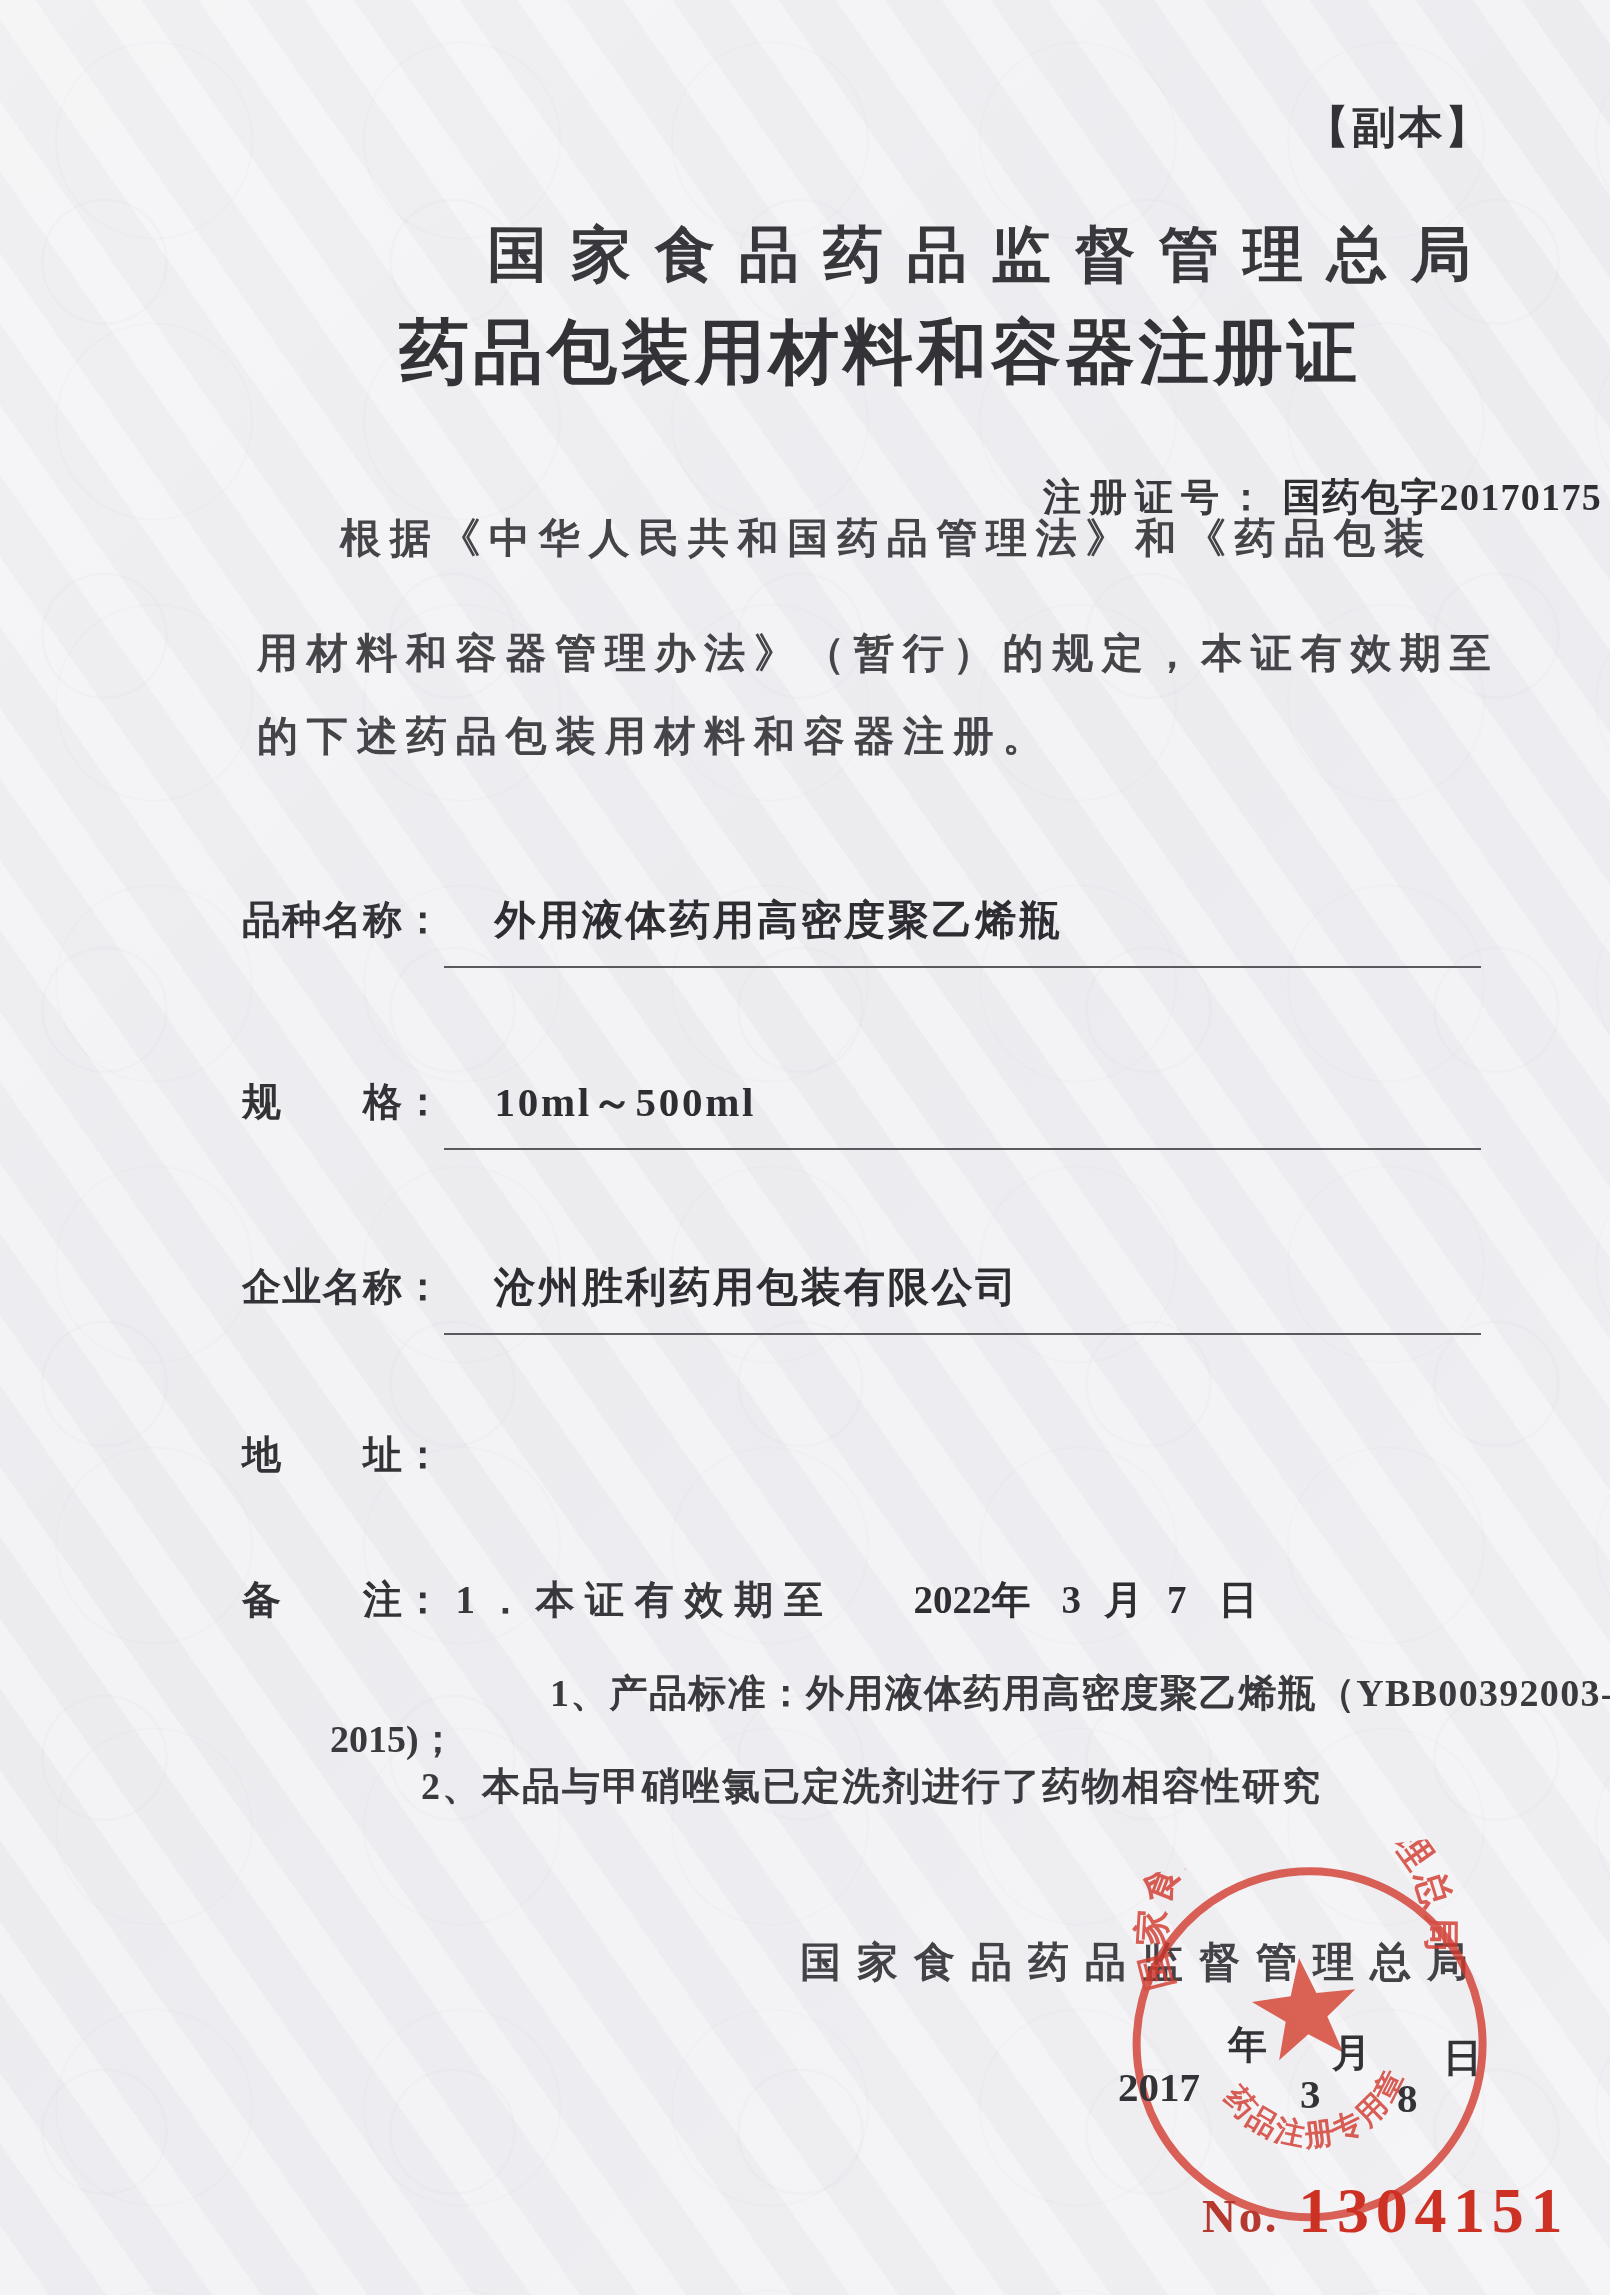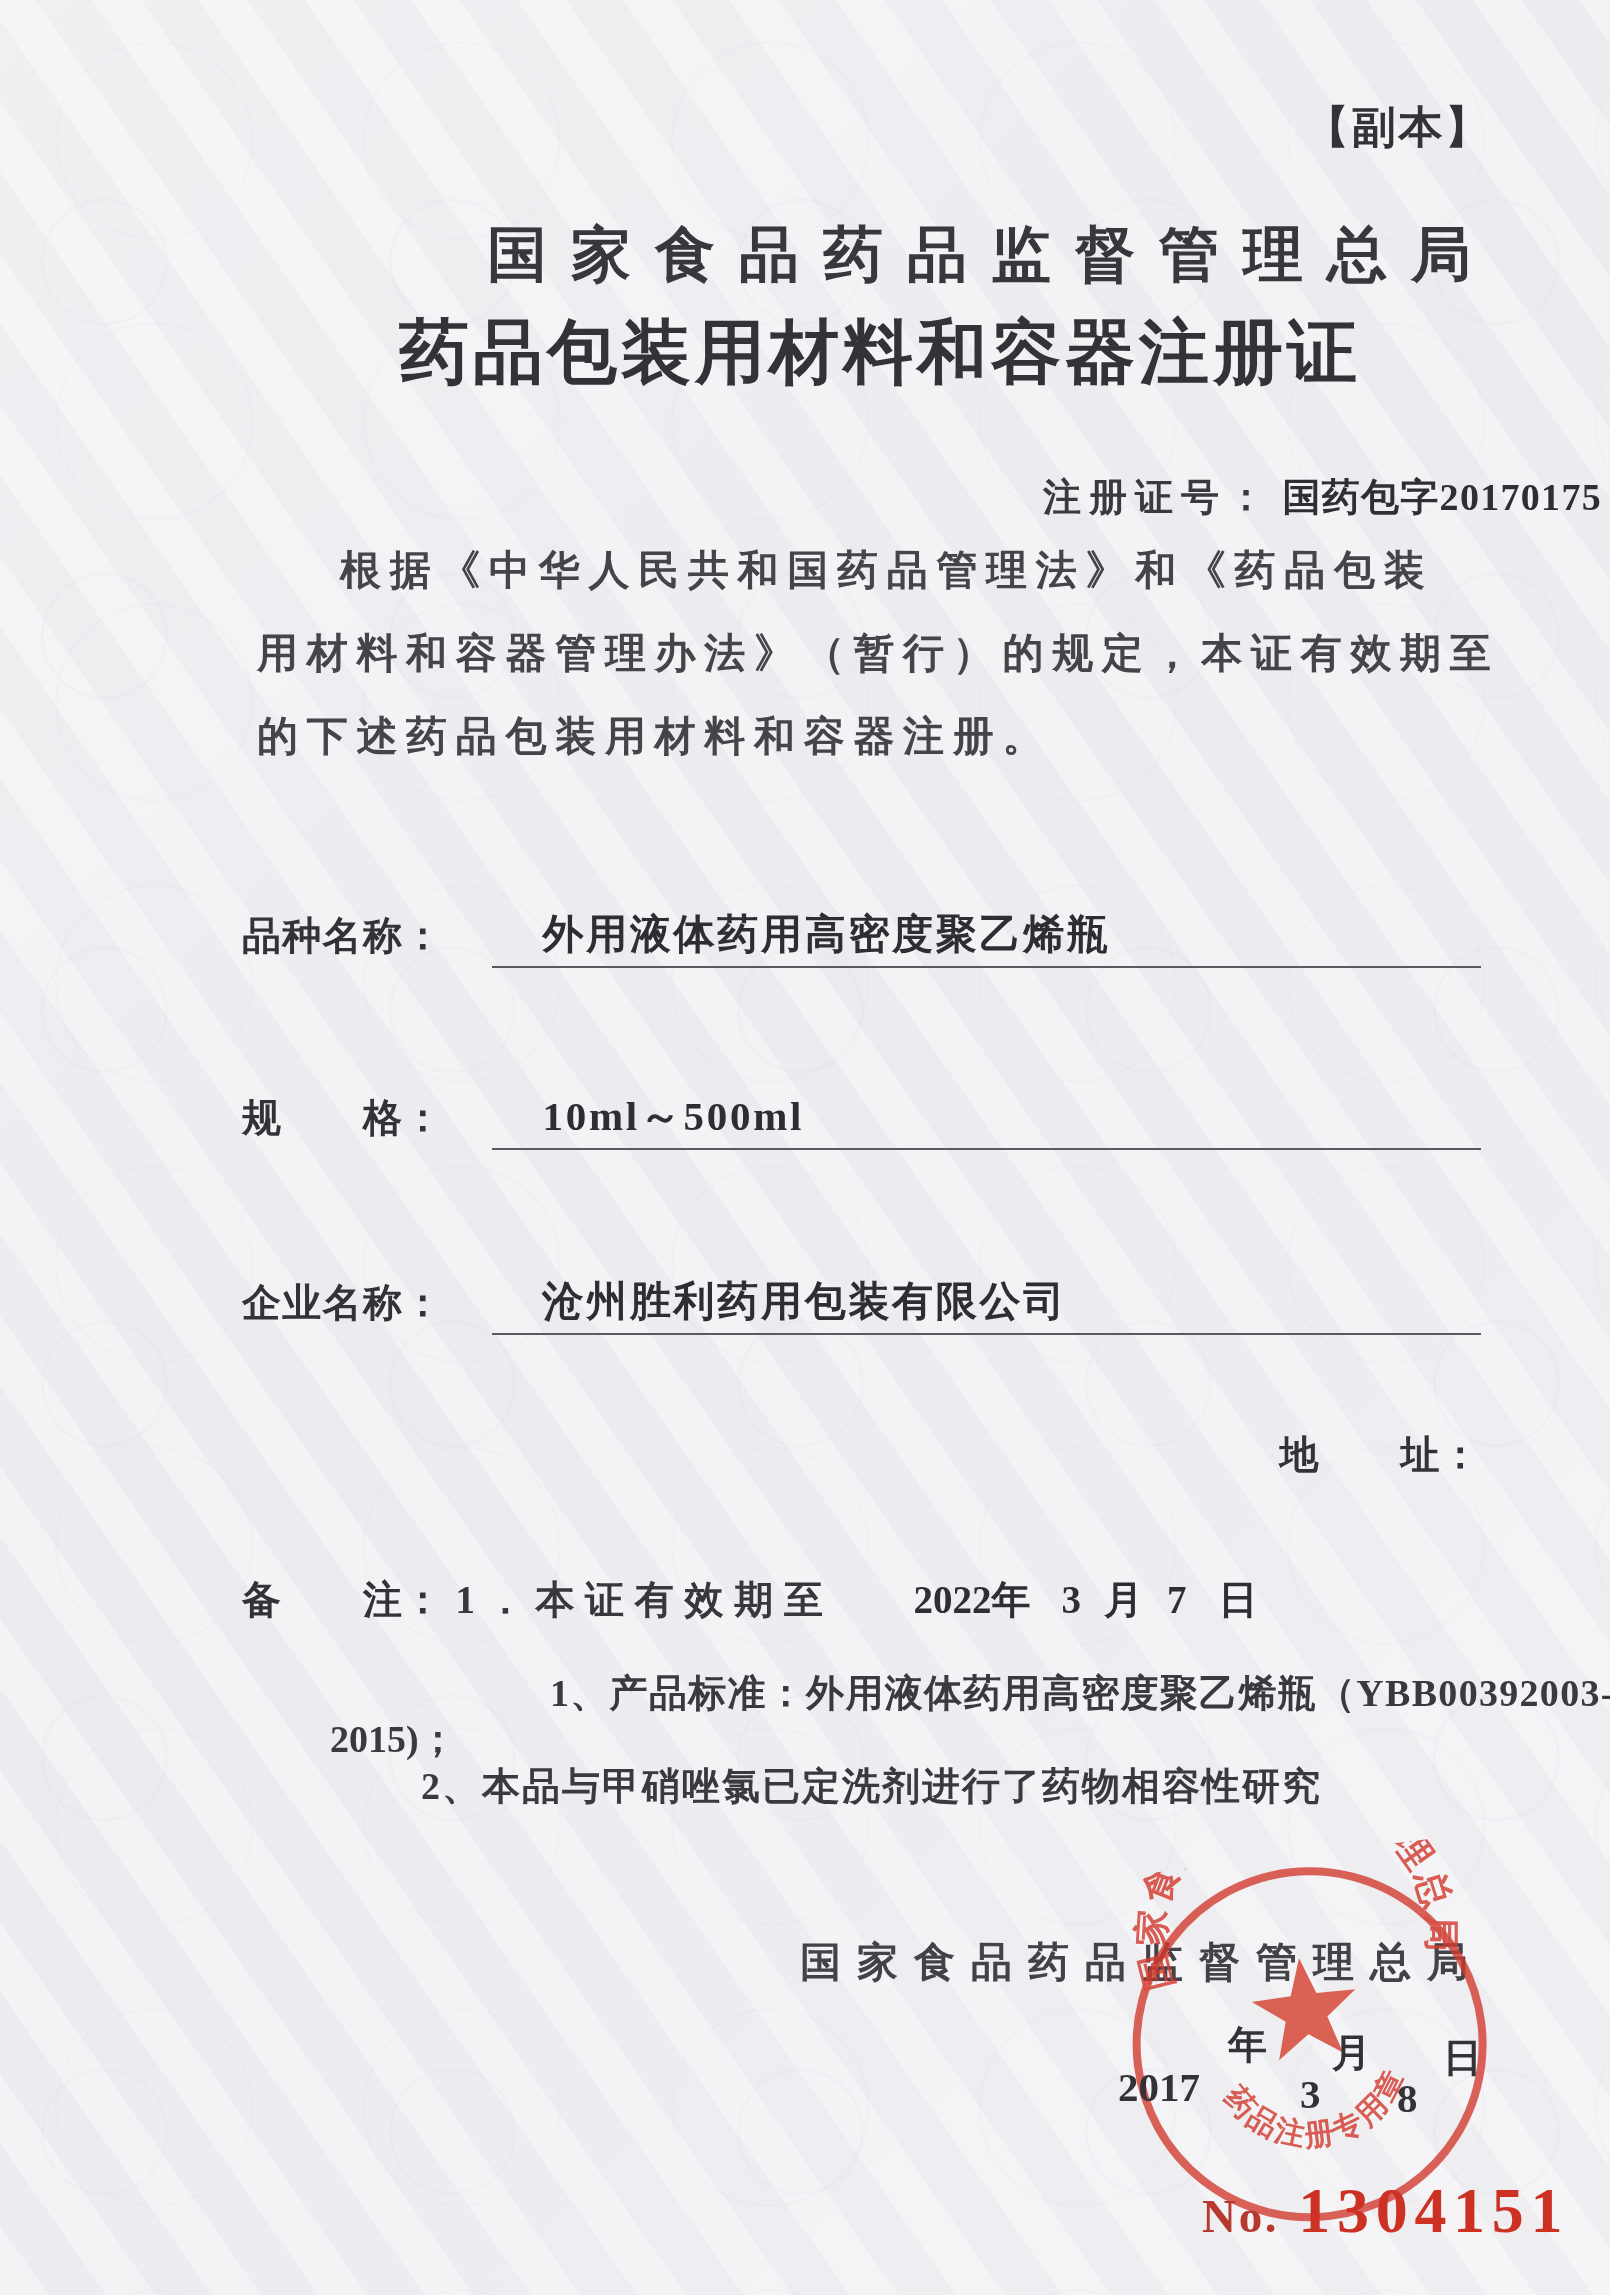--- a/index.html
+++ b/index.html
@@ -31,27 +31,27 @@
   .copy-label { left: 1305px; top: 98px; font-size: 44px; font-weight: 700; letter-spacing: 2.7px; color: #333236; }
   .agency    { left: 487px;  top: 215px; font-size: 60px; font-weight: 700; letter-spacing: 24px; color: #38373b; }
   .doc-title { left: 399px;  top: 306px; font-size: 70px; font-weight: 700; letter-spacing: 4px; color: #333236; }
   .class-line{ left: 697px; top: 392px; font-size: 58px; font-weight: 700; letter-spacing: 12px; color: #38373b; }
 
   .reg-row { left: 1043px; top: 472px; font-size: 38px; }
   .reg-row .lbl { font-weight: 700; letter-spacing: 8px; color: #3a393d; }
   .reg-row .val { font-weight: 700; letter-spacing: 1.3px; color: #2f2e33; margin-left: 9.4px; }
 
   .intro { font-size: 41px; font-weight: 700; color: #454449; letter-spacing: 8.7px; }
-  .intro.l1 { left: 340px; top: 543px; }
+  .intro.l1 { left: 340px; top: 511px; }
   .intro.l2 { left: 257px; top: 626px; }
   .intro.l3 { left: 257px; top: 709px; }
 
   .field-row {
     position: absolute; left: 242px; width: 1239px; height: 75px;
-    display: flex; align-items: flex-end; gap: 48px;
+    display: flex; 
   }
   .field-row .flabel {
     font-size: 39px; font-weight: 700; letter-spacing: 1.3px; color: #333236;
     padding-bottom: 5.3px; flex: 0 0 auto;
   }
   .field-row .fline {
     flex: 1 1 auto; border-bottom: 2px solid #5a595e;
     padding: 0 0 4px 43px;
   }
   .field-row .fvalue { font-size: 41px; font-weight: 700; letter-spacing: 2.7px; color: #2e2d32; margin-left: 8px; }

